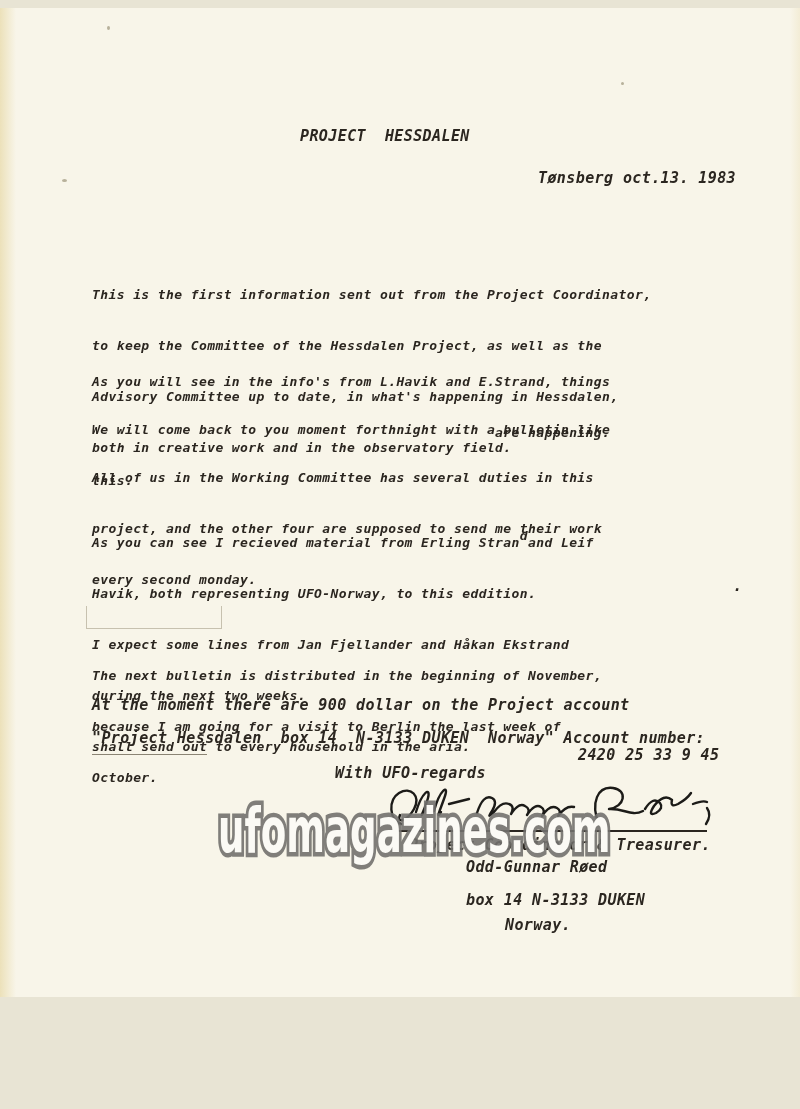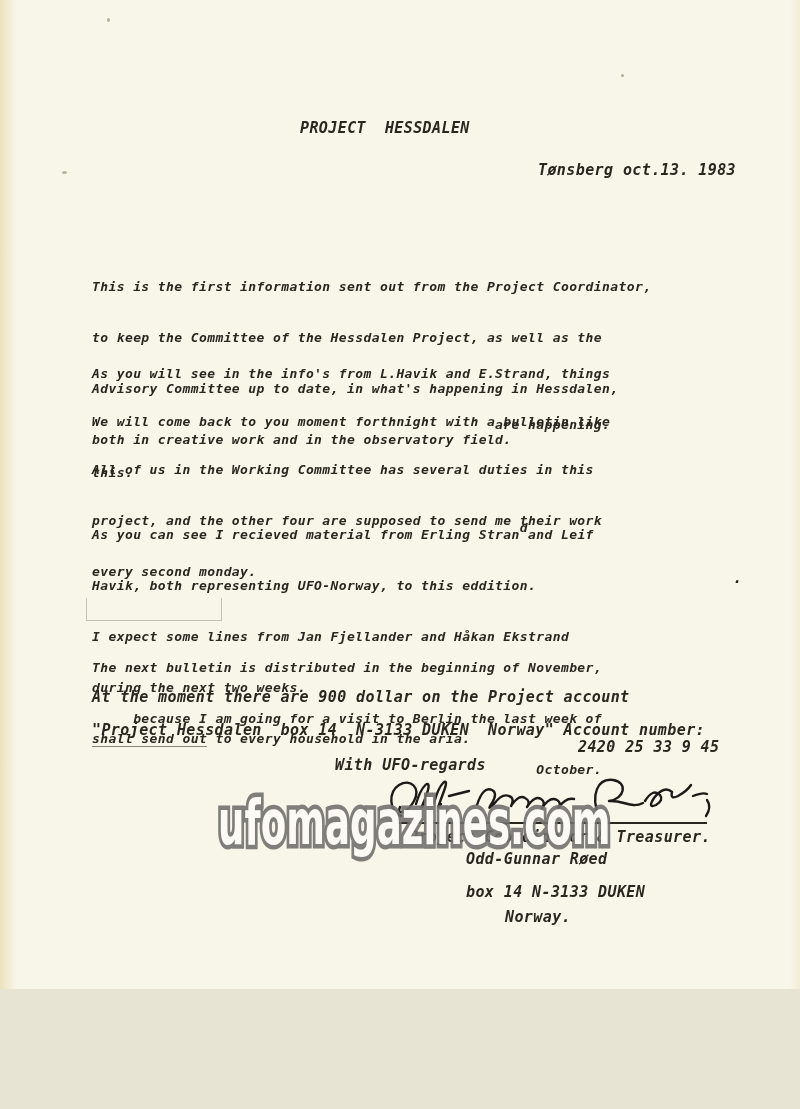--- a/index.html
+++ b/index.html
@@ -1,19 +1,19 @@
 <!DOCTYPE html>
 <html><head>
 <meta charset="utf-8">
 <style>
   html,body{margin:0;padding:0;background:#e8e4d4;}
   .page{
     position:relative;
     width:800px;height:989px;
-    margin:0 auto;
+    margin:8px auto;
     background:
       linear-gradient(90deg, rgba(232,218,170,0.75) 0px, rgba(248,245,233,0) 16px),
       linear-gradient(270deg, rgba(236,226,190,0.45) 0px, rgba(248,245,233,0) 10px),
       #f8f5e9;
     overflow:hidden;
     font-family:"DejaVu Sans Mono","Liberation Mono",monospace;
     color:#2b2620;
   }
   .tline{
     position:absolute;
@@ -100,21 +100,21 @@
   <div class="para" style="left:92px;top:492px;">
     <div class="ln"><span>As you can see I recieved material from Erling Stran</span><span class="sup">d</span><span>and Leif</span></div>
     <div class="ln">Havik, both representing UFO-Norway, to this eddition.</div>
     <div class="ln">I expect some lines from Jan Fjellander and Håkan Ekstrand</div>
     <div class="ln">during the next two weeks.</div>
     <div class="ln"><span class="u2">shall send out</span><span> to every household in the aria.</span></div>
   </div>
   <div class="pencil-box"></div>
   <div class="stray tline">.</div>
 
-  <div class="para" style="left:92px;top:625px;text-align:right;">
+  <div class="para" style="left:92px;top:625px;">
     <div class="ln">The next bulletin is distributed in the beginning of November,</div>
     <div class="ln">because I am going for a visit to Berlin the last week of</div>
     <div class="ln">October.</div>
   </div>
 
   <div class="tline" style="left:92px;top:689px;">At the moment there are 900 dollar on the Project account</div>
 
   <div class="tline" style="left:92px;top:722px;">"Project Hessdalen  box 14  N-3133 DUKEN  Norway" Account number:</div>
   <div class="tline" style="left:578px;top:739px;">2420 25 33 9 45</div>
 

